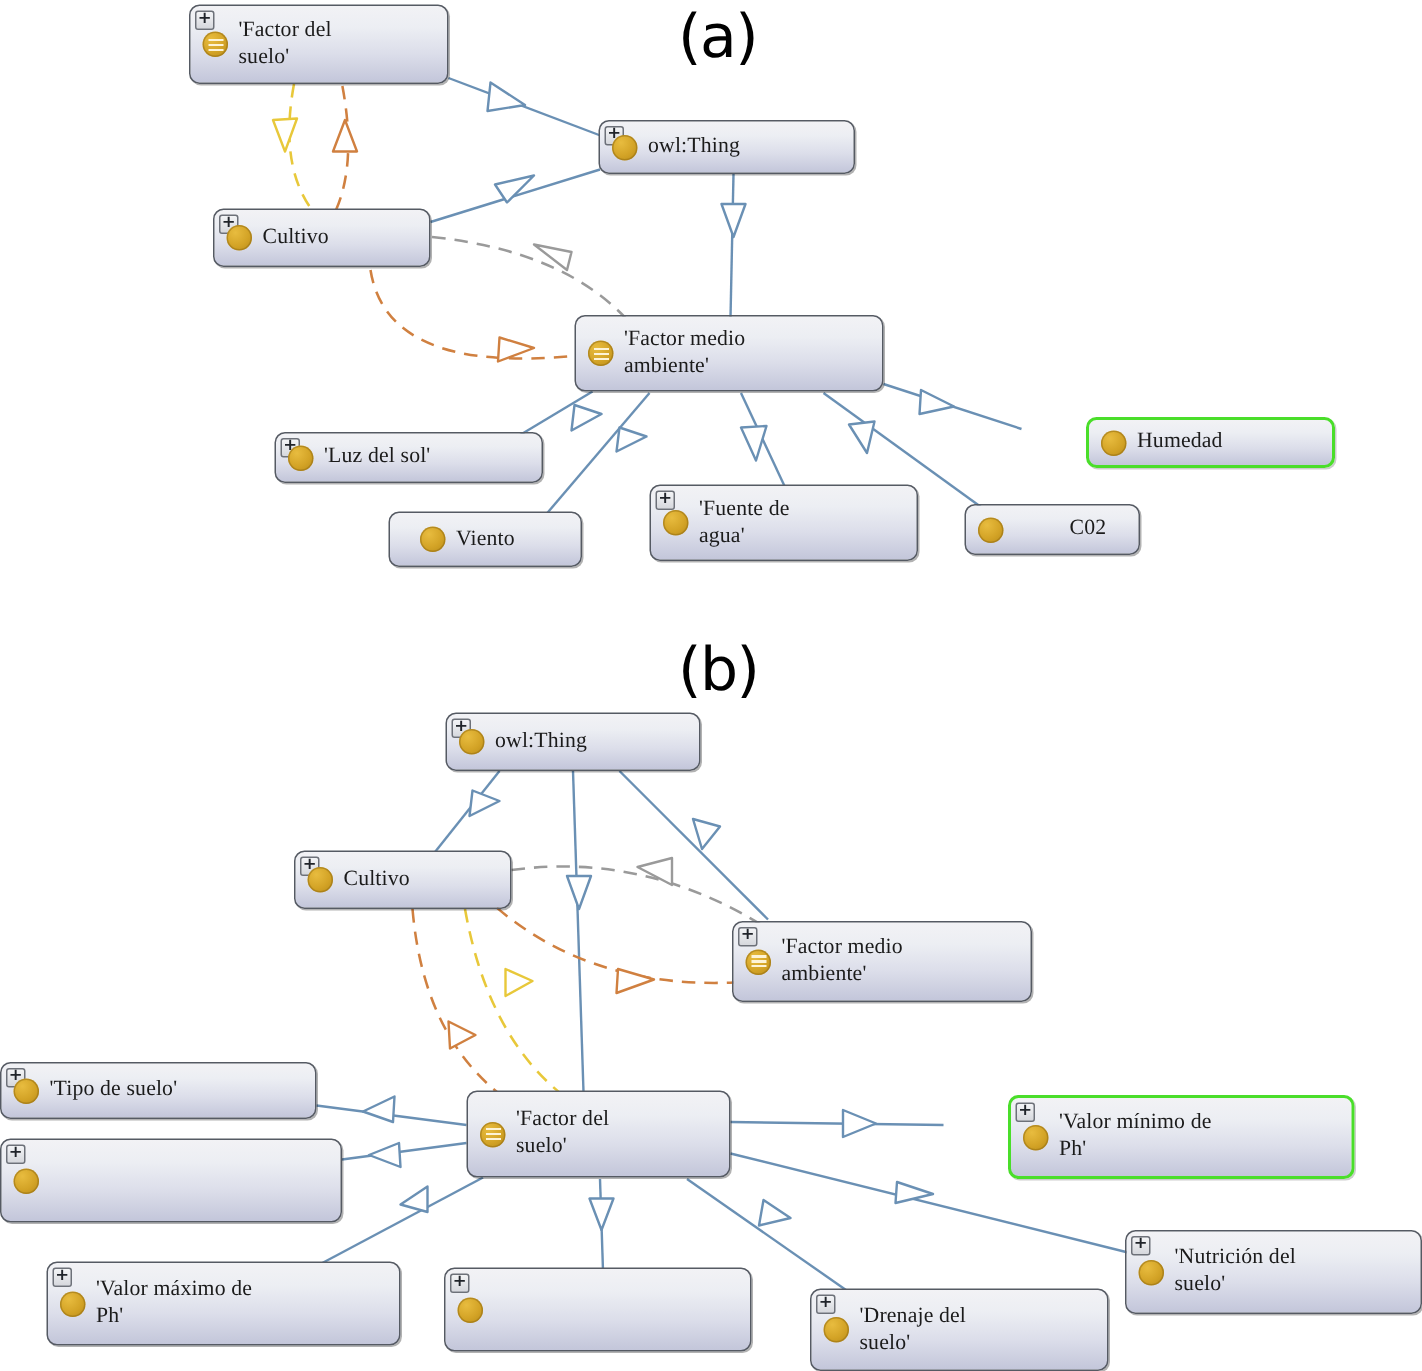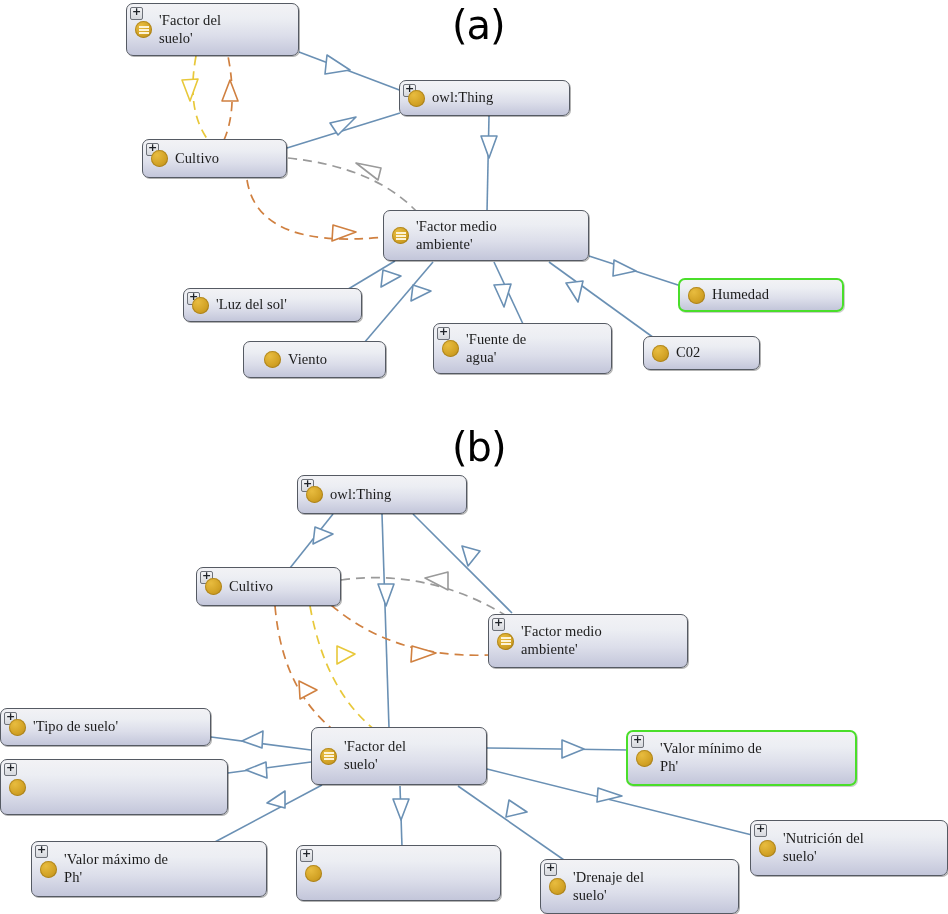--- a/index.html
+++ b/index.html
@@ -55,20 +55,21 @@
         #c3c6da 100%);
     box-shadow: 1px 1px 0 rgba(0,0,0,0.30);
     display: flex;
     align-items: center;
     padding-left: 8px;
     padding-right: 8px;
   }
   .node.green {
     border: 2px solid #4ade2a;
     box-shadow: 1px 1px 0 rgba(0,0,0,0.20);
+    margin-left: 46px;
   }
 
   .node-label {
     font-size: 14.5px;
     line-height: 1.22;
     color: #1b1b1b;
     white-space: pre-line;
     letter-spacing: 0.1px;
     font-family: Liberation Serif, serif;
   }
@@ -331,38 +332,38 @@
       <div class="node-label">'Factor medio
 ambiente'</div>
     </div>
 
     <div class="node" style="left:183px; top:288px; width:179px; height:34px;">
       <div class="expander"><span>+</span></div>
       <div class="class-icon"></div>
       <div class="node-label">'Luz del sol'</div>
     </div>
 
-    <div class="node" style="left:243px; top:341px; width:143px; height:37px;padding-left:20px;">
+    <div class="node" style="left:259px; top:341px; width:129px; height:37px;padding-left:20px;">
       <div class="class-icon"></div>
       <div class="node-label">Viento</div>
     </div>
 
     <div class="node" style="left:433px; top:323px; width:179px; height:51px;">
       <div class="expander"><span>+</span></div>
       <div class="class-icon"></div>
       <div class="node-label">'Fuente de
 agua'</div>
     </div>
 
     <div class="node green" style="left:678px; top:278px; width:166px; height:34px;">
       <div class="class-icon"></div>
       <div class="node-label">Humedad</div>
     </div>
 
-    <div class="node" style="left:643px; top:336px; width:117px; height:34px;">
+    <div class="node" style="left:643px; top:336px; width:117px; height:34px;gap:37px;">
       <div class="class-icon"></div>
       <div class="node-label">C02</div>
     </div>
 
     <div class="caption" style="left:452px; top:424px;">(b)</div>
 
     <div class="node" style="left:297px; top:475px; width:170px; height:39px;">
       <div class="expander"><span>+</span></div>
       <div class="class-icon"></div>
       <div class="node-label">owl:Thing</div>

